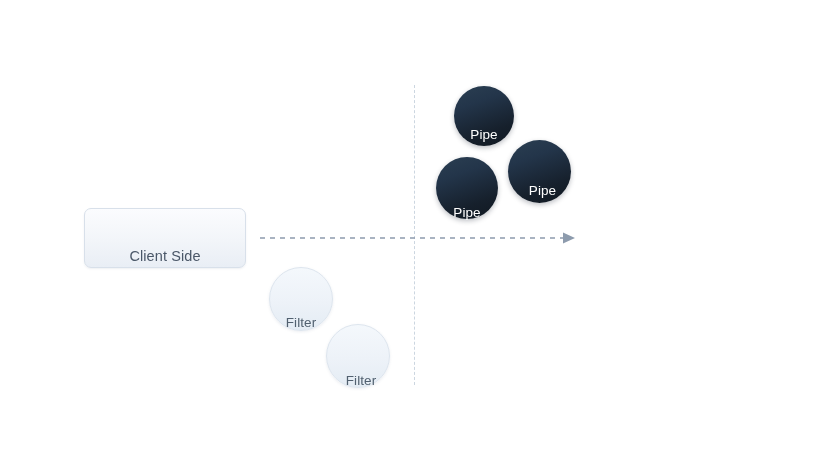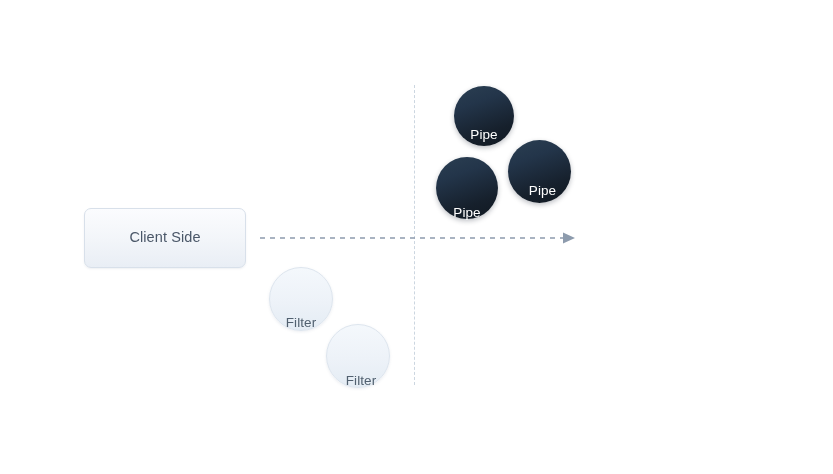--- a/index.html
+++ b/index.html
@@ -45,20 +45,21 @@
   }
   .box-text-block {
     padding-left: 25px;
   }
 
   #client-box {
     left: 84px;
     top: 208px;
     width: 162px;
     height: 60px;
+    align-items: flex-end;
   }
   #handler-box {
     left: 588px;
     top: 208px;
     width: 160px;
     height: 60px;
   }
 
   
   .circle {

